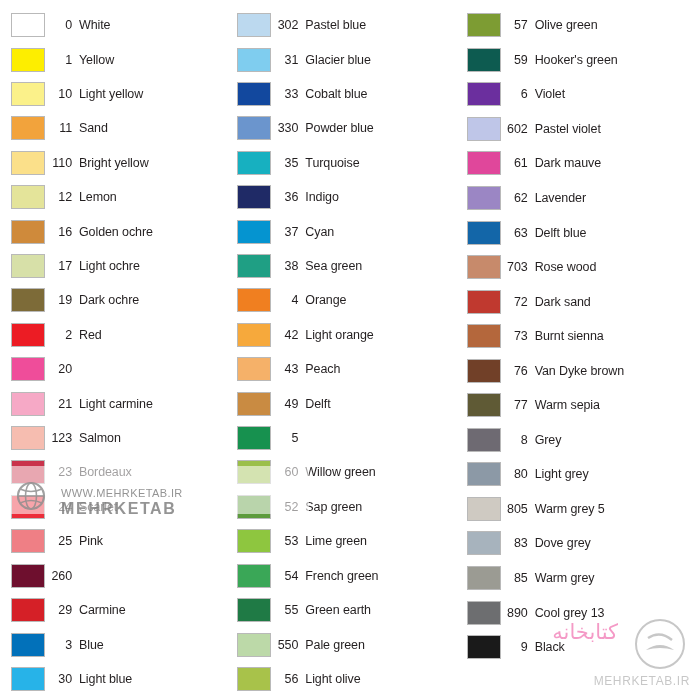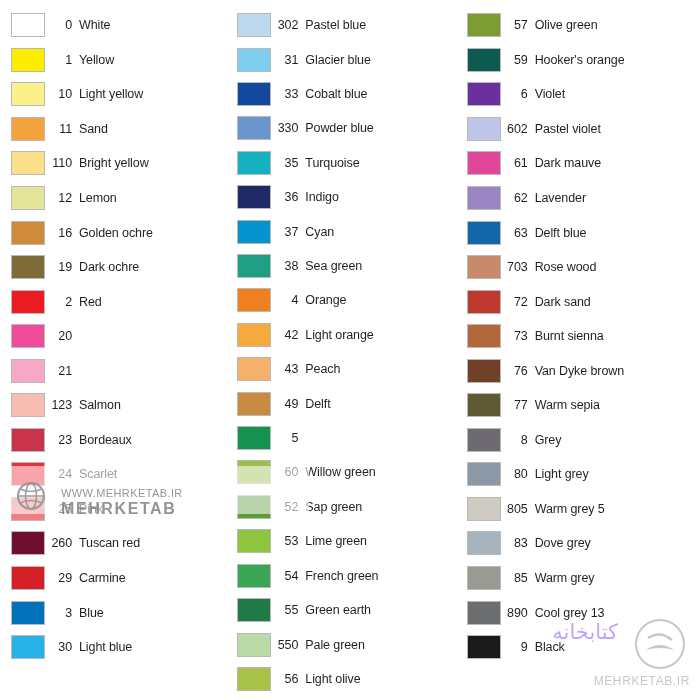--- a/index.html
+++ b/index.html
@@ -121,21 +121,21 @@
     bottom: 12px;
     width: 190px;
     height: 70px;
     opacity: 0.55;
   }
   .wm-right .wm-fa {
     position: absolute;
     right: 72px;
     top: 2px;
     font-size: 21px;
-    color: #8b5cf6;
+    color: #ec4899;
     text-align: right;
   }
   .wm-right .wm-url {
     position: absolute;
     right: 0;
     bottom: 0;
     font-size: 12px;
     color: #9a9a9a;
     letter-spacing: 0.6px;
   }
@@ -182,36 +182,42 @@
           <div class="chip" style="background: rgb(228, 228, 154);"></div>
           <div class="code">12</div>
           <div class="cname">Lemon</div>
         </div>
         <div class="swatch-row">
           <div class="chip" style="background: rgb(207, 138, 59);"></div>
           <div class="code">16</div>
           <div class="cname">Golden ochre</div>
         </div>
         <div class="swatch-row">
+          <div class="chip" style="background: rgb(215, 224, 168);"></div>
+          <div class="code">17</div>
+          <div class="cname">Light ochre</div>
+        </div>
+        <div class="swatch-row">
           <div class="chip" style="background: rgb(125, 107, 56);"></div>
           <div class="code">19</div>
           <div class="cname">Dark ochre</div>
         </div>
         <div class="swatch-row">
           <div class="chip" style="background: rgb(236, 28, 36);"></div>
           <div class="code">2</div>
           <div class="cname">Red</div>
         </div>
         <div class="swatch-row">
           <div class="chip" style="background: rgb(239, 77, 154);"></div>
           <div class="code">20</div>
         </div>
         <div class="swatch-row">
           <div class="chip" style="background: rgb(246, 169, 198);"></div>
           <div class="code">21</div>
+          <div class="cname">Light carmine</div>
         </div>
         <div class="swatch-row">
           <div class="chip" style="background: rgb(246, 189, 176);"></div>
           <div class="code">123</div>
           <div class="cname">Salmon</div>
         </div>
         <div class="swatch-row">
           <div class="chip" style="background: rgb(201, 51, 75);"></div>
           <div class="code">23</div>
           <div class="cname">Bordeaux</div>
@@ -222,21 +228,20 @@
           <div class="cname">Scarlet</div>
         </div>
         <div class="swatch-row">
           <div class="chip" style="background: rgb(239, 127, 133);"></div>
           <div class="code">25</div>
           <div class="cname">Pink</div>
         </div>
         <div class="swatch-row">
           <div class="chip" style="background: rgb(110, 15, 46);"></div>
           <div class="code">260</div>
-          <div class="cname">Tuscan red</div>
         </div>
         <div class="swatch-row">
           <div class="chip" style="background: rgb(213, 32, 39);"></div>
           <div class="code">29</div>
           <div class="cname">Carmine</div>
         </div>
         <div class="swatch-row">
           <div class="chip" style="background: rgb(2, 113, 186);"></div>
           <div class="code">3</div>
           <div class="cname">Blue</div>
@@ -350,21 +355,21 @@
       </div>
     <div class="column col-2">
         <div class="swatch-row">
           <div class="chip" style="background: rgb(125, 156, 51);"></div>
           <div class="code">57</div>
           <div class="cname">Olive green</div>
         </div>
         <div class="swatch-row">
           <div class="chip" style="background: rgb(13, 91, 80);"></div>
           <div class="code">59</div>
-          <div class="cname">Hooker's orange</div>
+          <div class="cname">Hooker's green</div>
         </div>
         <div class="swatch-row">
           <div class="chip" style="background: rgb(107, 47, 158);"></div>
           <div class="code">6</div>
           <div class="cname">Violet</div>
         </div>
         <div class="swatch-row">
           <div class="chip" style="background: rgb(191, 198, 232);"></div>
           <div class="code">602</div>
           <div class="cname">Pastel violet</div>

